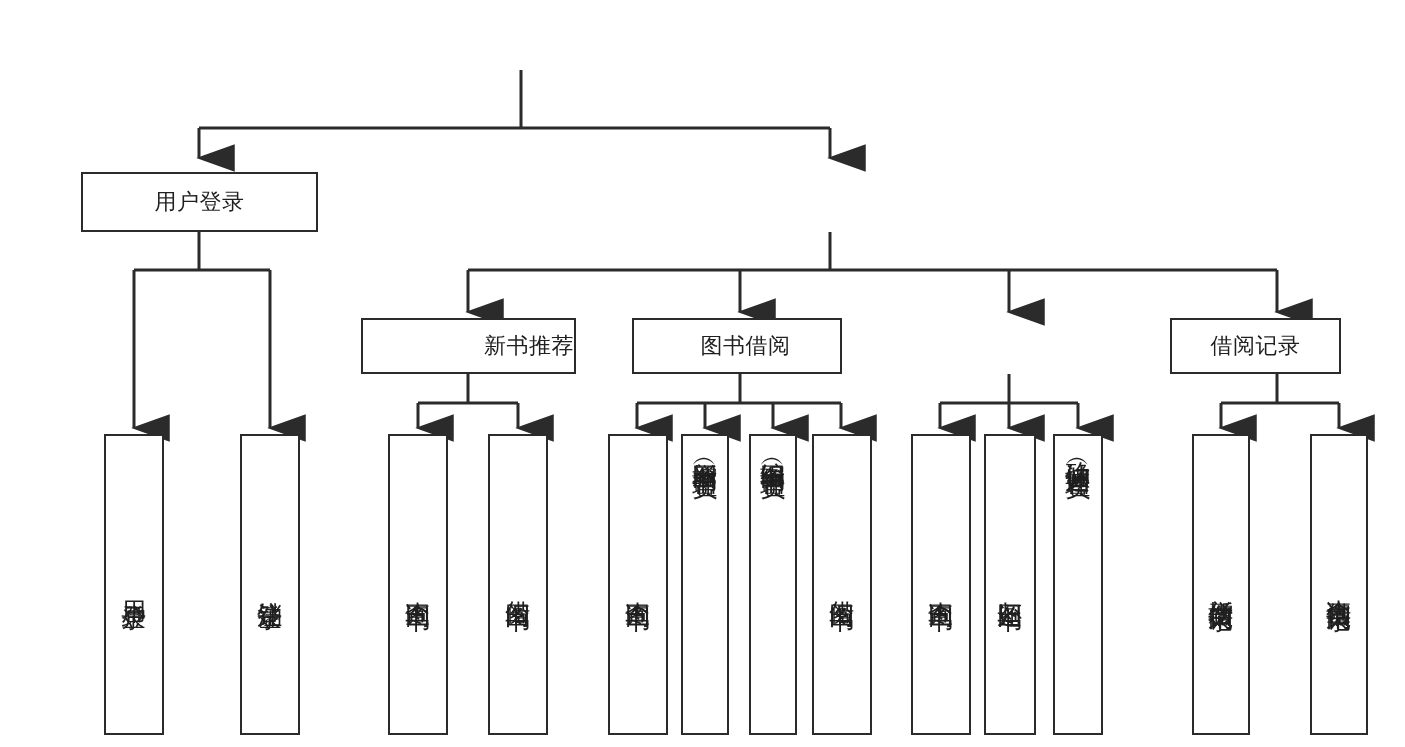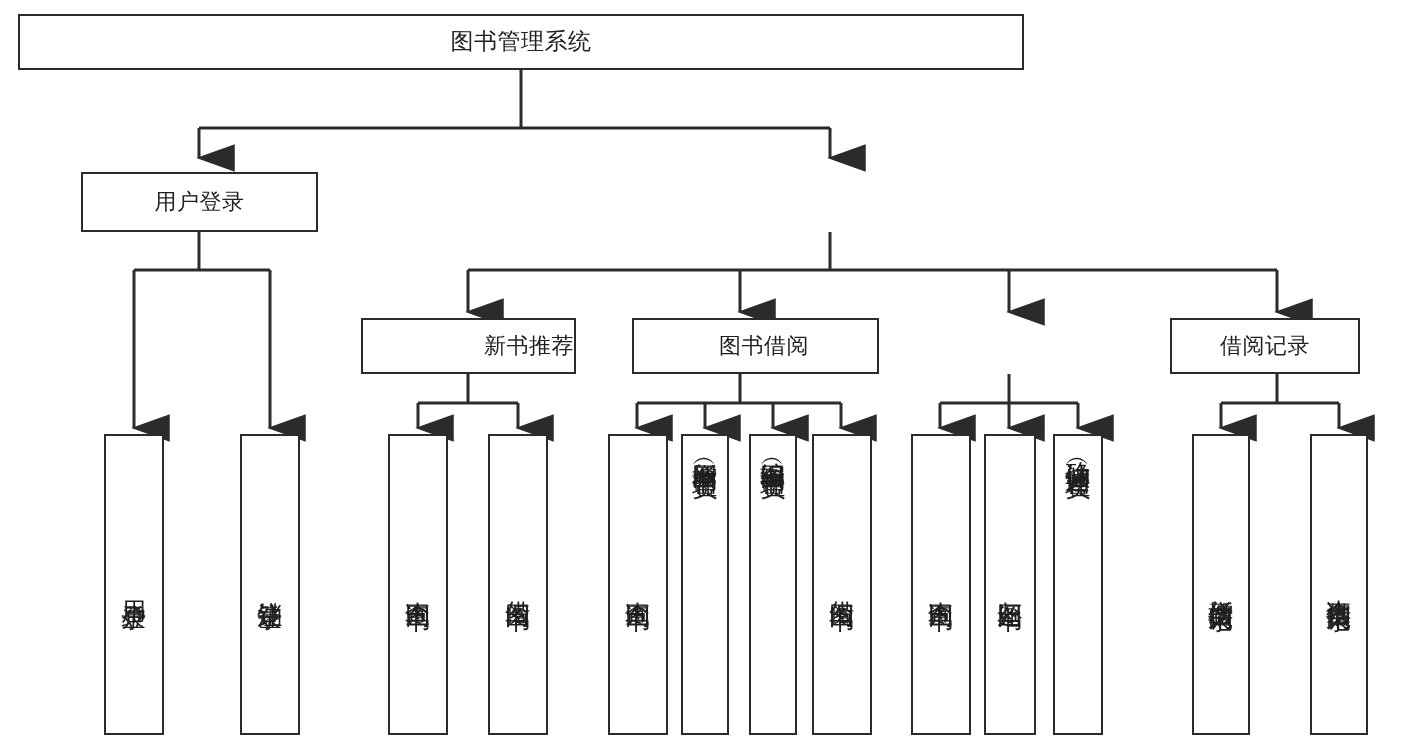--- a/index.html
+++ b/index.html
@@ -118,39 +118,36 @@
       <path d="M1078,403 L1078,428" marker-end="url(#arw)"></path>
 
       <path d="M1277,374 L1277,403"></path>
       <path d="M1221,403 L1339,403"></path>
       <path d="M1221,403 L1221,428" marker-end="url(#arw)"></path>
       <path d="M1339,403 L1339,428" marker-end="url(#arw)"></path>
 
     </g>
   </svg>
 
-  <div class="node h root" style="left:18px; top:14px; width:1006px; height:56px;">
-    <span class="lbl">图书管理系统</span>
-  </div>
 
   <div class="node h" style="left:81px; top:172px; width:237px; height:60px;">
     <span class="lbl">用户登录</span>
   </div>
 
 
   <div class="node h" style="left:361px; top:318px; width:215px; height:56px;justify-content:flex-end;">
     <span class="lbl">新书推荐</span>
   </div>
 
-  <div class="node h" style="left:632px; top:318px; width:247px; height:56px;padding-left:17px;">
+  <div class="node h" style="left:632px; top:318px; width:210px; height:56px;padding-left:17px;">
     <span class="lbl">图书借阅</span>
   </div>
 
 
-  <div class="node h" style="left:1170px; top:318px; width:190px; height:56px;">
+  <div class="node h" style="left:1170px; top:318px; width:171px; height:56px;">
     <span class="lbl">借阅记录</span>
   </div>
 
   <div class="node v mid" style="left:104px; top:434px; width:60px; height:301px;">
     <span class="lbl">用户登录</span>
   </div>
 
   <div class="node v mid" style="left:240px; top:434px; width:60px; height:301px;">
     <span class="lbl">注销登录</span>
   </div>

